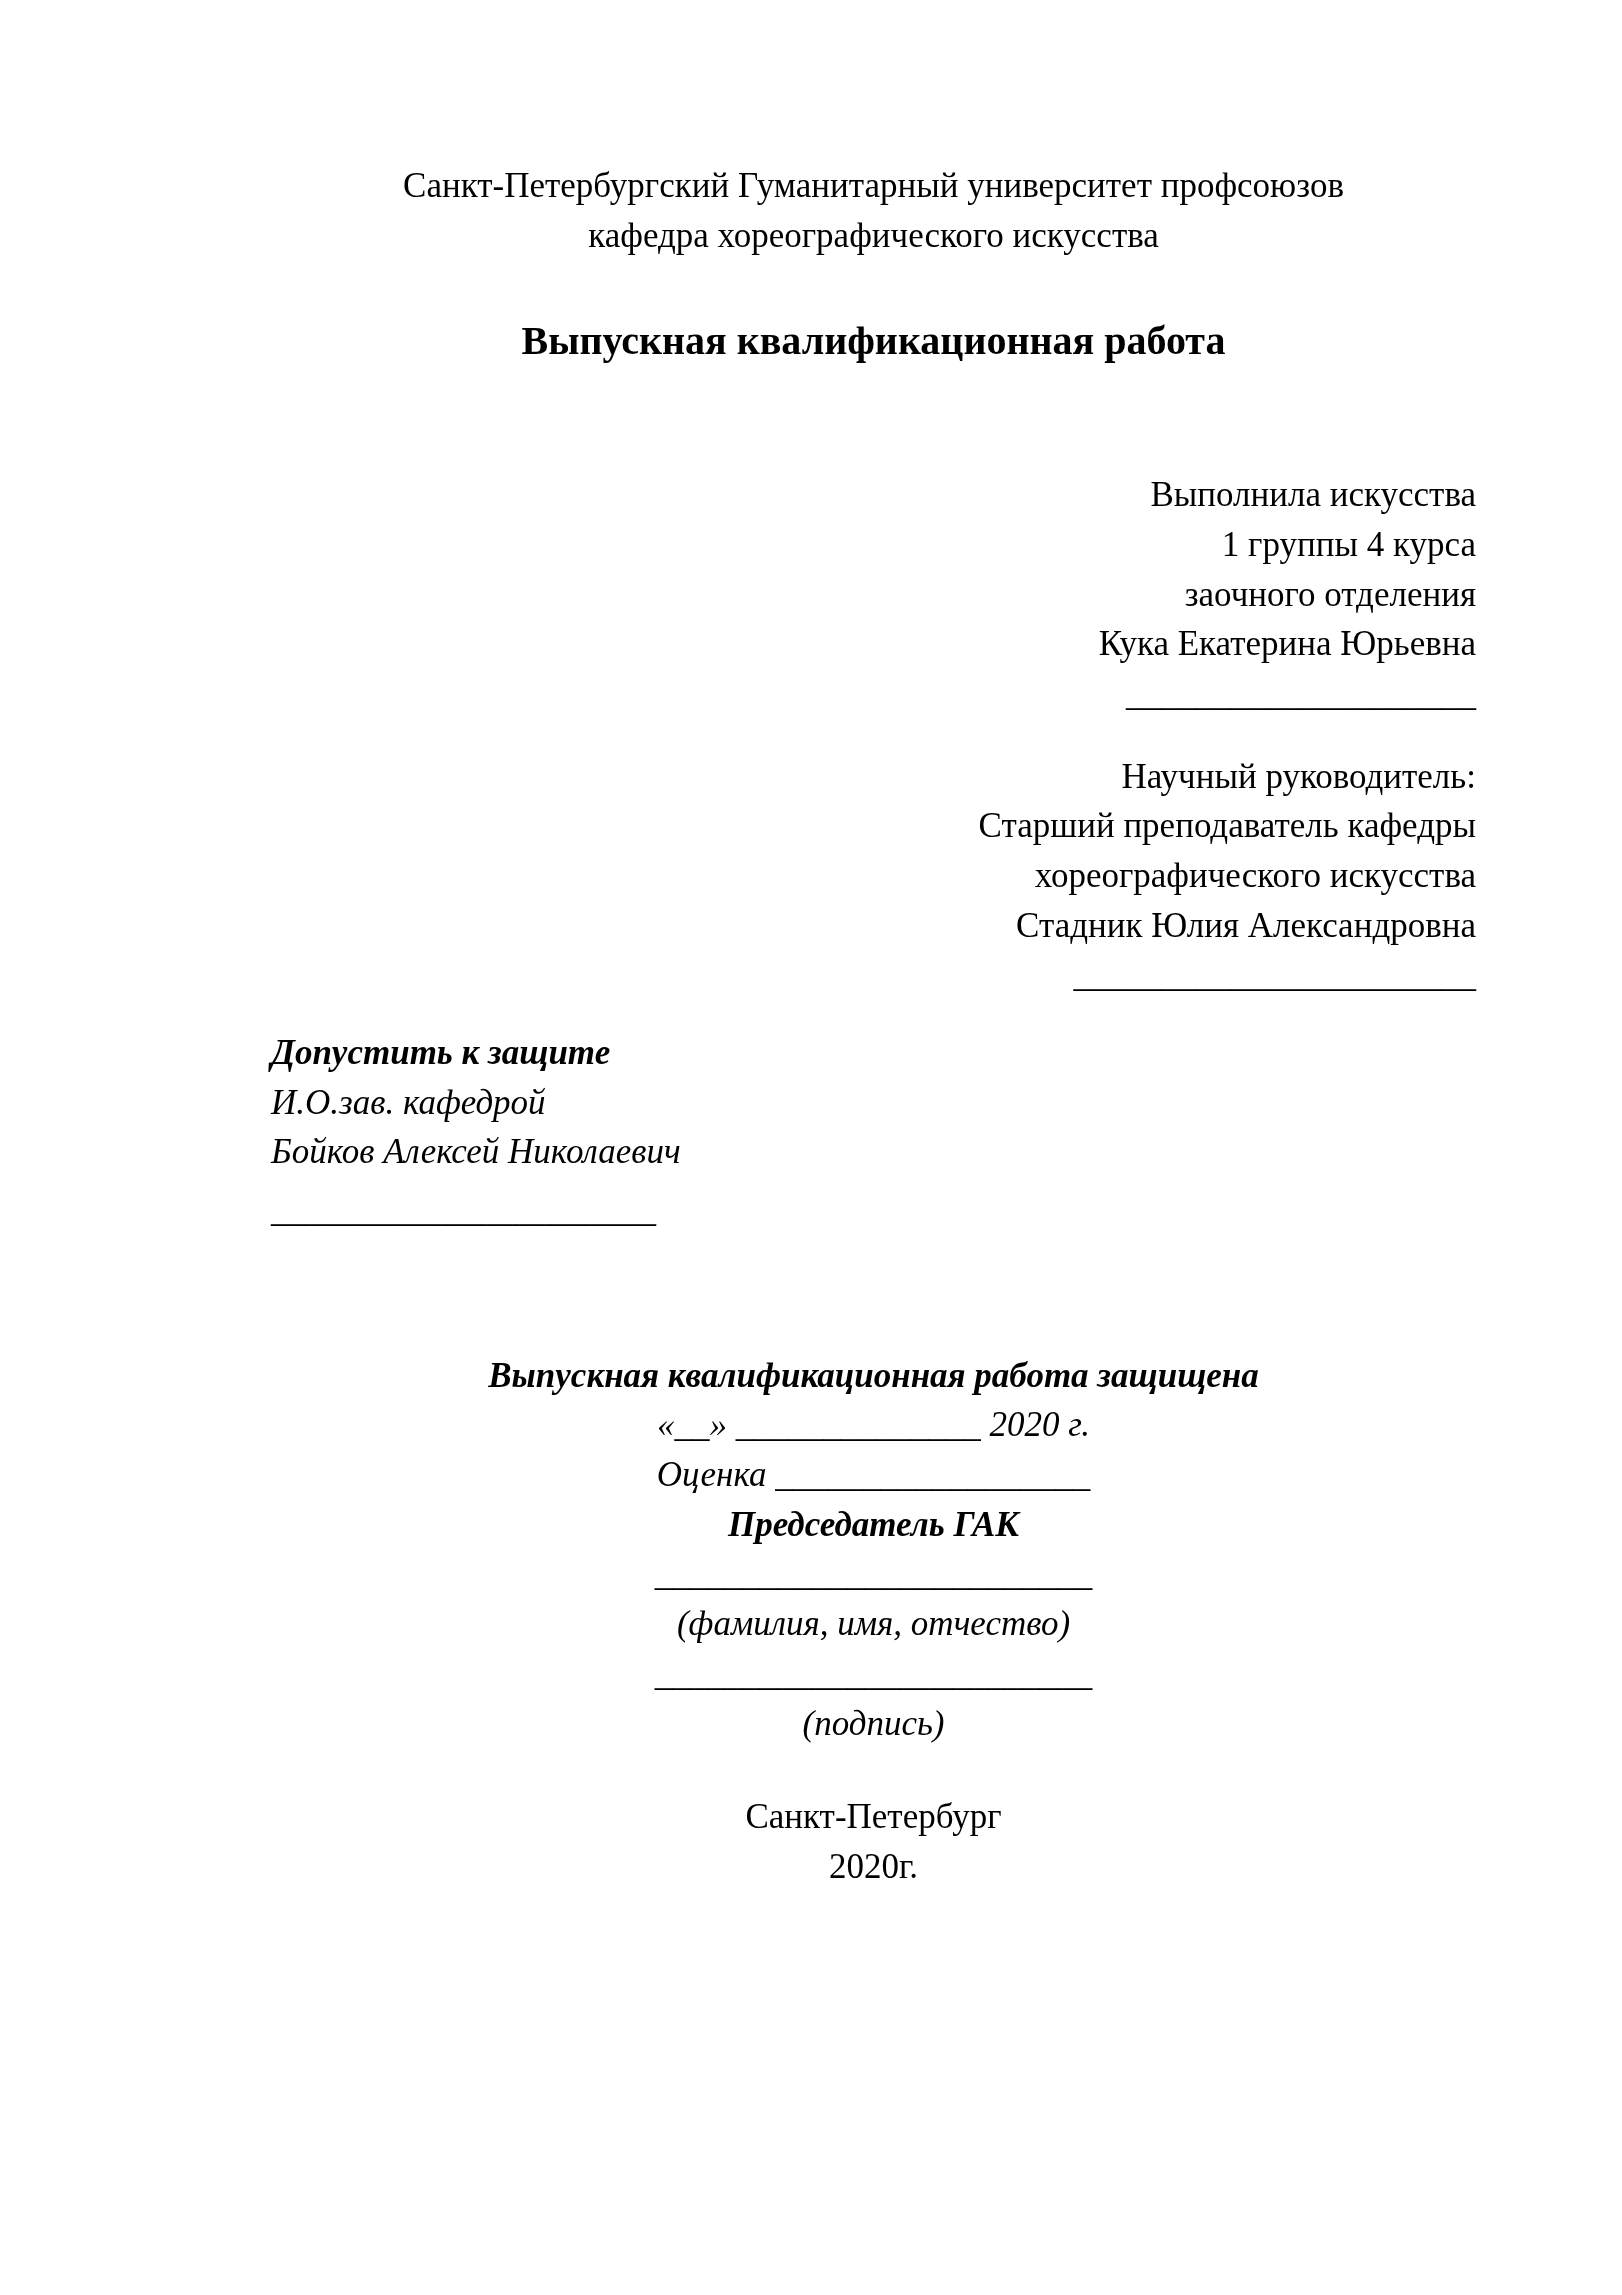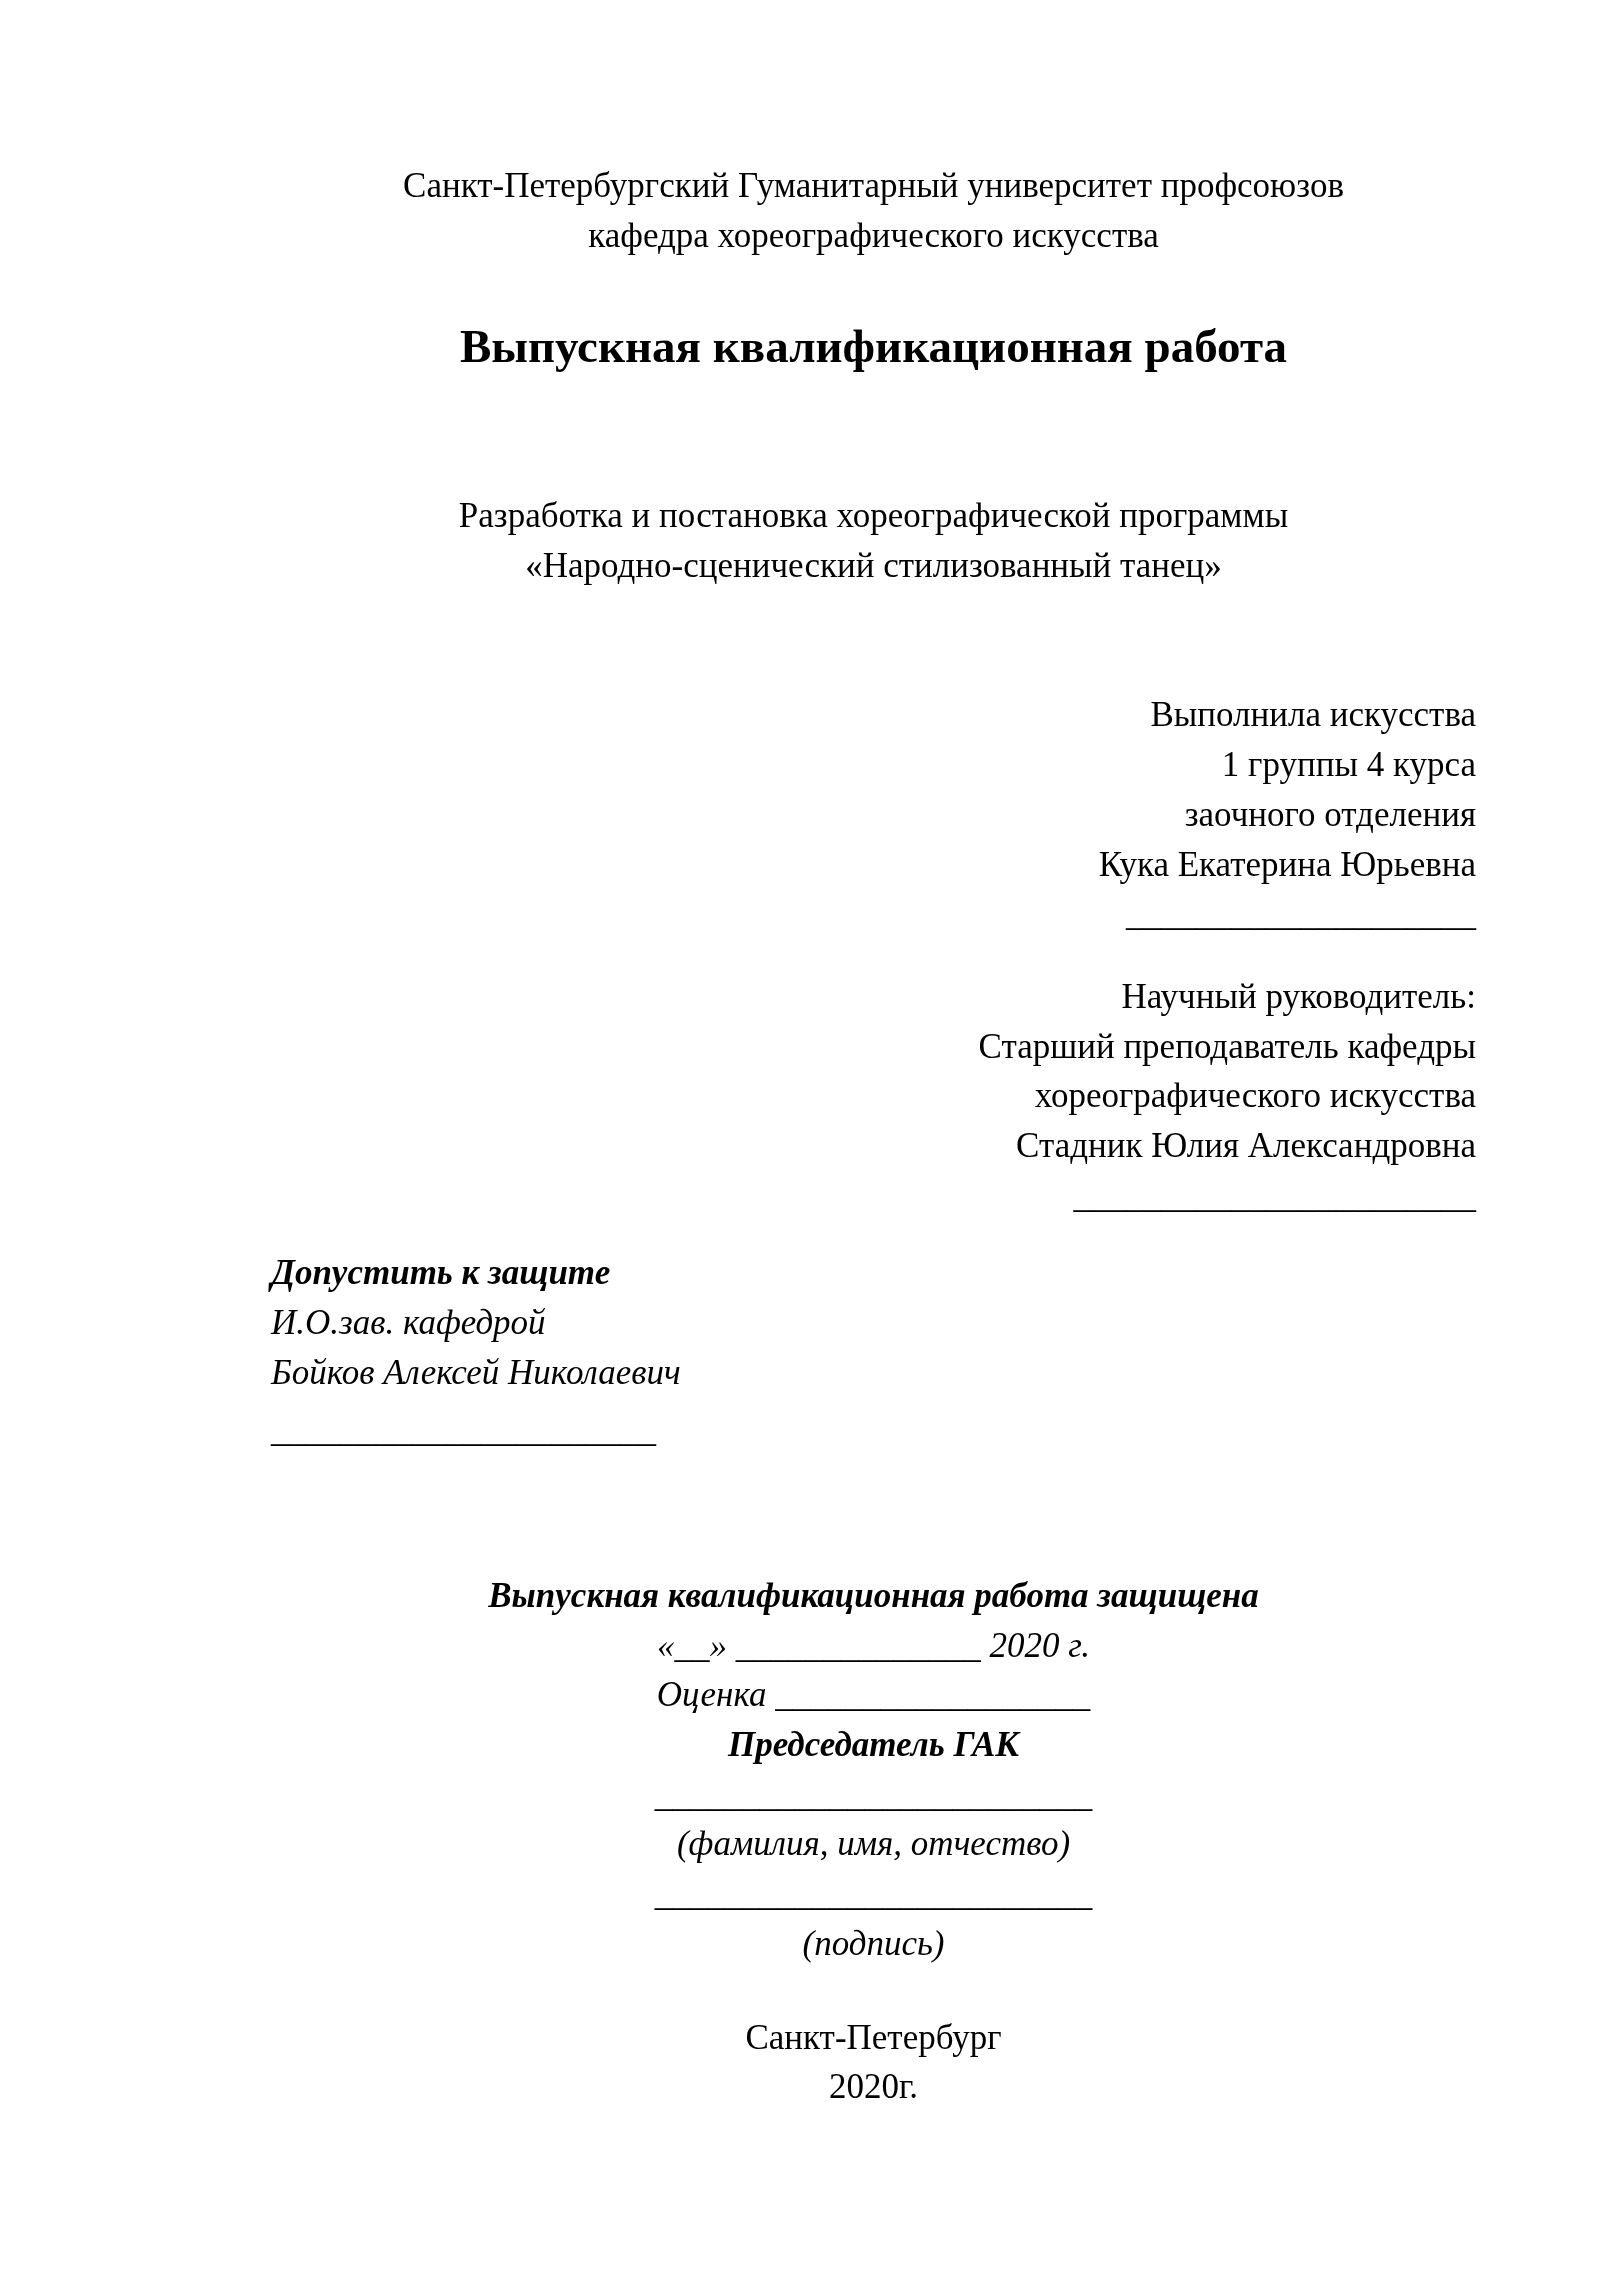--- a/index.html
+++ b/index.html
@@ -21,21 +21,21 @@
     overflow: hidden;
   }
   .line { white-space: pre; }
   .bold   { font-weight: bold; }
 
   .header-block { text-align: center; }
 
   .doc-title {
     text-align: center;
     font-weight: bold;
-    font-size: 47px;
+    font-size: 40px;
     margin-top: 53px;
   }
 
   .subtitle-block {
     text-align: center;
     margin-top: 111px;
   }
 
   .student-block {
     text-align: right;
@@ -71,24 +71,20 @@
 
 <div class="page">
 
   <div class="header-block">
     <div class="line">Санкт-Петербургский Гуманитарный университет профсоюзов</div>
     <div class="line">кафедра хореографического искусства</div>
   </div>
 
   <div class="doc-title line">Выпускная квалификационная работа</div>
 
-  <div class="subtitle-block">
-    <div class="line">Разработка и постановка хореографической программы</div>
-    <div class="line">«Народно-сценический стилизованный танец»</div>
-  </div>
 
   <div class="student-block">
     <div class="line">Выполнила искусства</div>
     <div class="line">1 группы 4 курса</div>
     <div class="line">заочного отделения</div>
     <div class="line">Кука Екатерина Юрьевна</div>
     <div class="line">____________________</div>
   </div>
 
   <div class="advisor-block">

